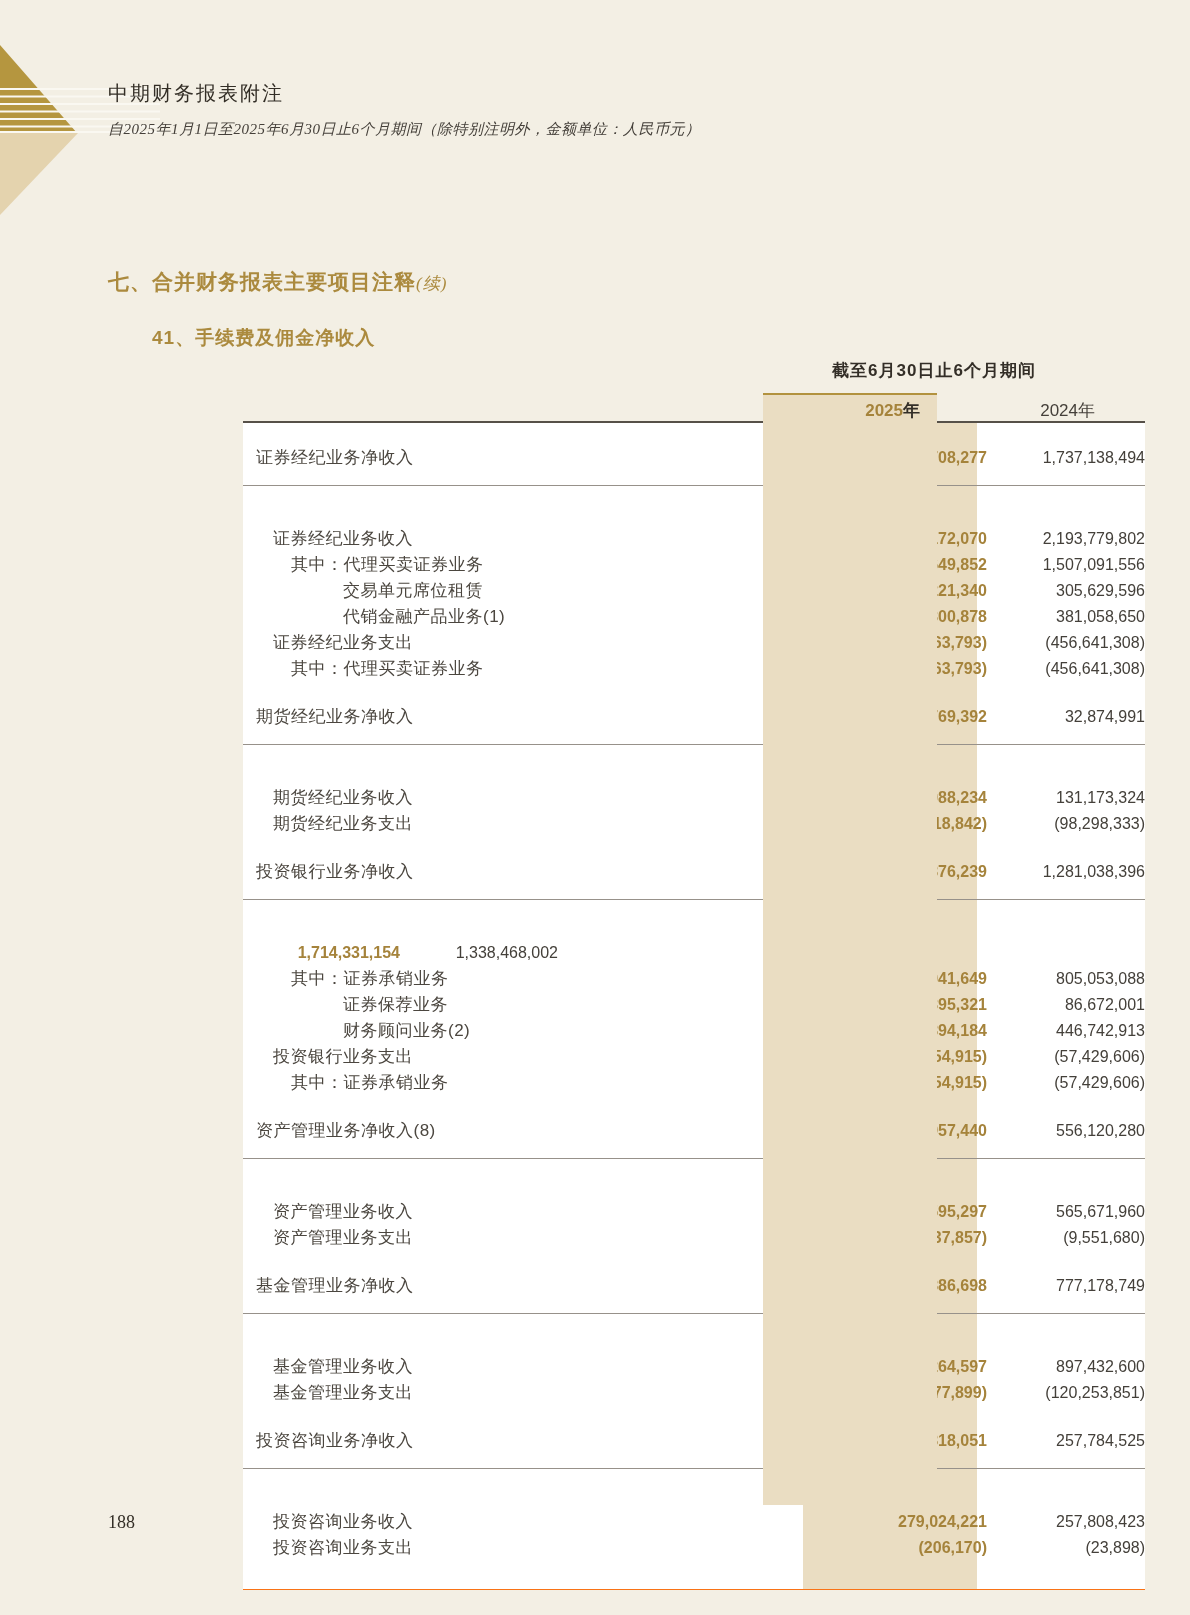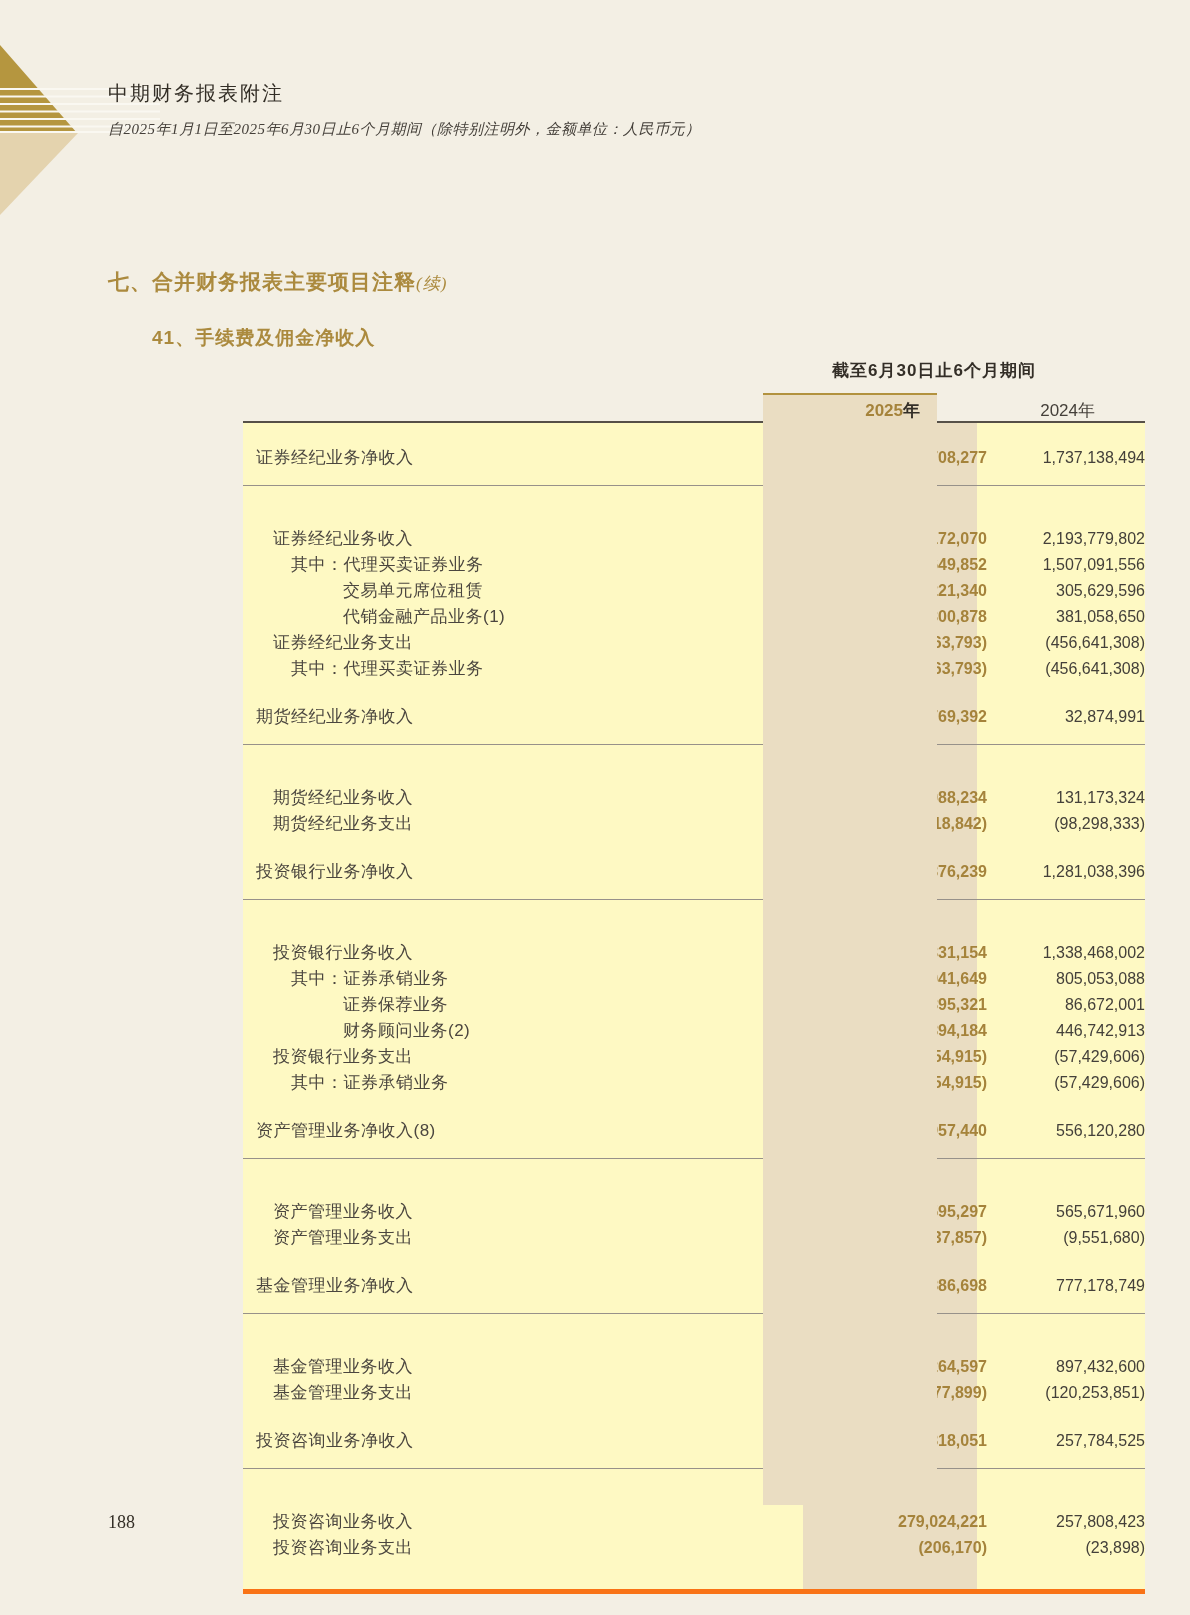--- a/index.html
+++ b/index.html
@@ -54,23 +54,23 @@
     font-size:17px;line-height:24px;
   }
   .year-2025 .yr-num{font-weight:bold;color:#a5833b;}
   .year-2025 .yr-suffix{font-weight:bold;color:#332e27;}
   .year-2024{
     position:absolute;left:734px;width:158px;text-align:right;
     font-size:17px;line-height:24px;color:#45403a;
   }
   .tbody{
     position:relative;margin-top:66px;width:100%;
-    background:#fef9c3;
+    background:#ffffff;
     border-top:2px solid #565048;
-    border-bottom:5px solid #f97316;
+    border-bottom:1px solid #f97316;
     padding-bottom:28px;
     z-index:0;
   }
   .tbody .hl-body-pane{ 
     position:absolute;left:560px;top:0;width:174px;height:100%;
     background:#eaddc2;z-index:1;
   }
   .row{
     position:relative;display:flex;height:26px;line-height:26px;z-index:2;
   }
@@ -190,21 +190,20 @@
         <span class="v25">(81,318,842)</span>
         <span class="v24">(98,298,333)</span>
       </div>
       <div class="row i0 net">
         <span class="lbl">投资银行业务净收入</span>
         <span class="v25">1,667,876,239</span>
         <span class="v24">1,281,038,396</span>
       </div>
       <div class="sep"></div>
       <div class="row i1">
-        <span class="lbl">投资银行业务收入</span>
         <span class="v25">1,714,331,154</span>
         <span class="v24">1,338,468,002</span>
       </div>
       <div class="row iq">
         <span class="lbl">其中：证券承销业务</span>
         <span class="v25">1,345,041,649</span>
         <span class="v24">805,053,088</span>
       </div>
       <div class="row i2">
         <span class="lbl">证券保荐业务</span>

